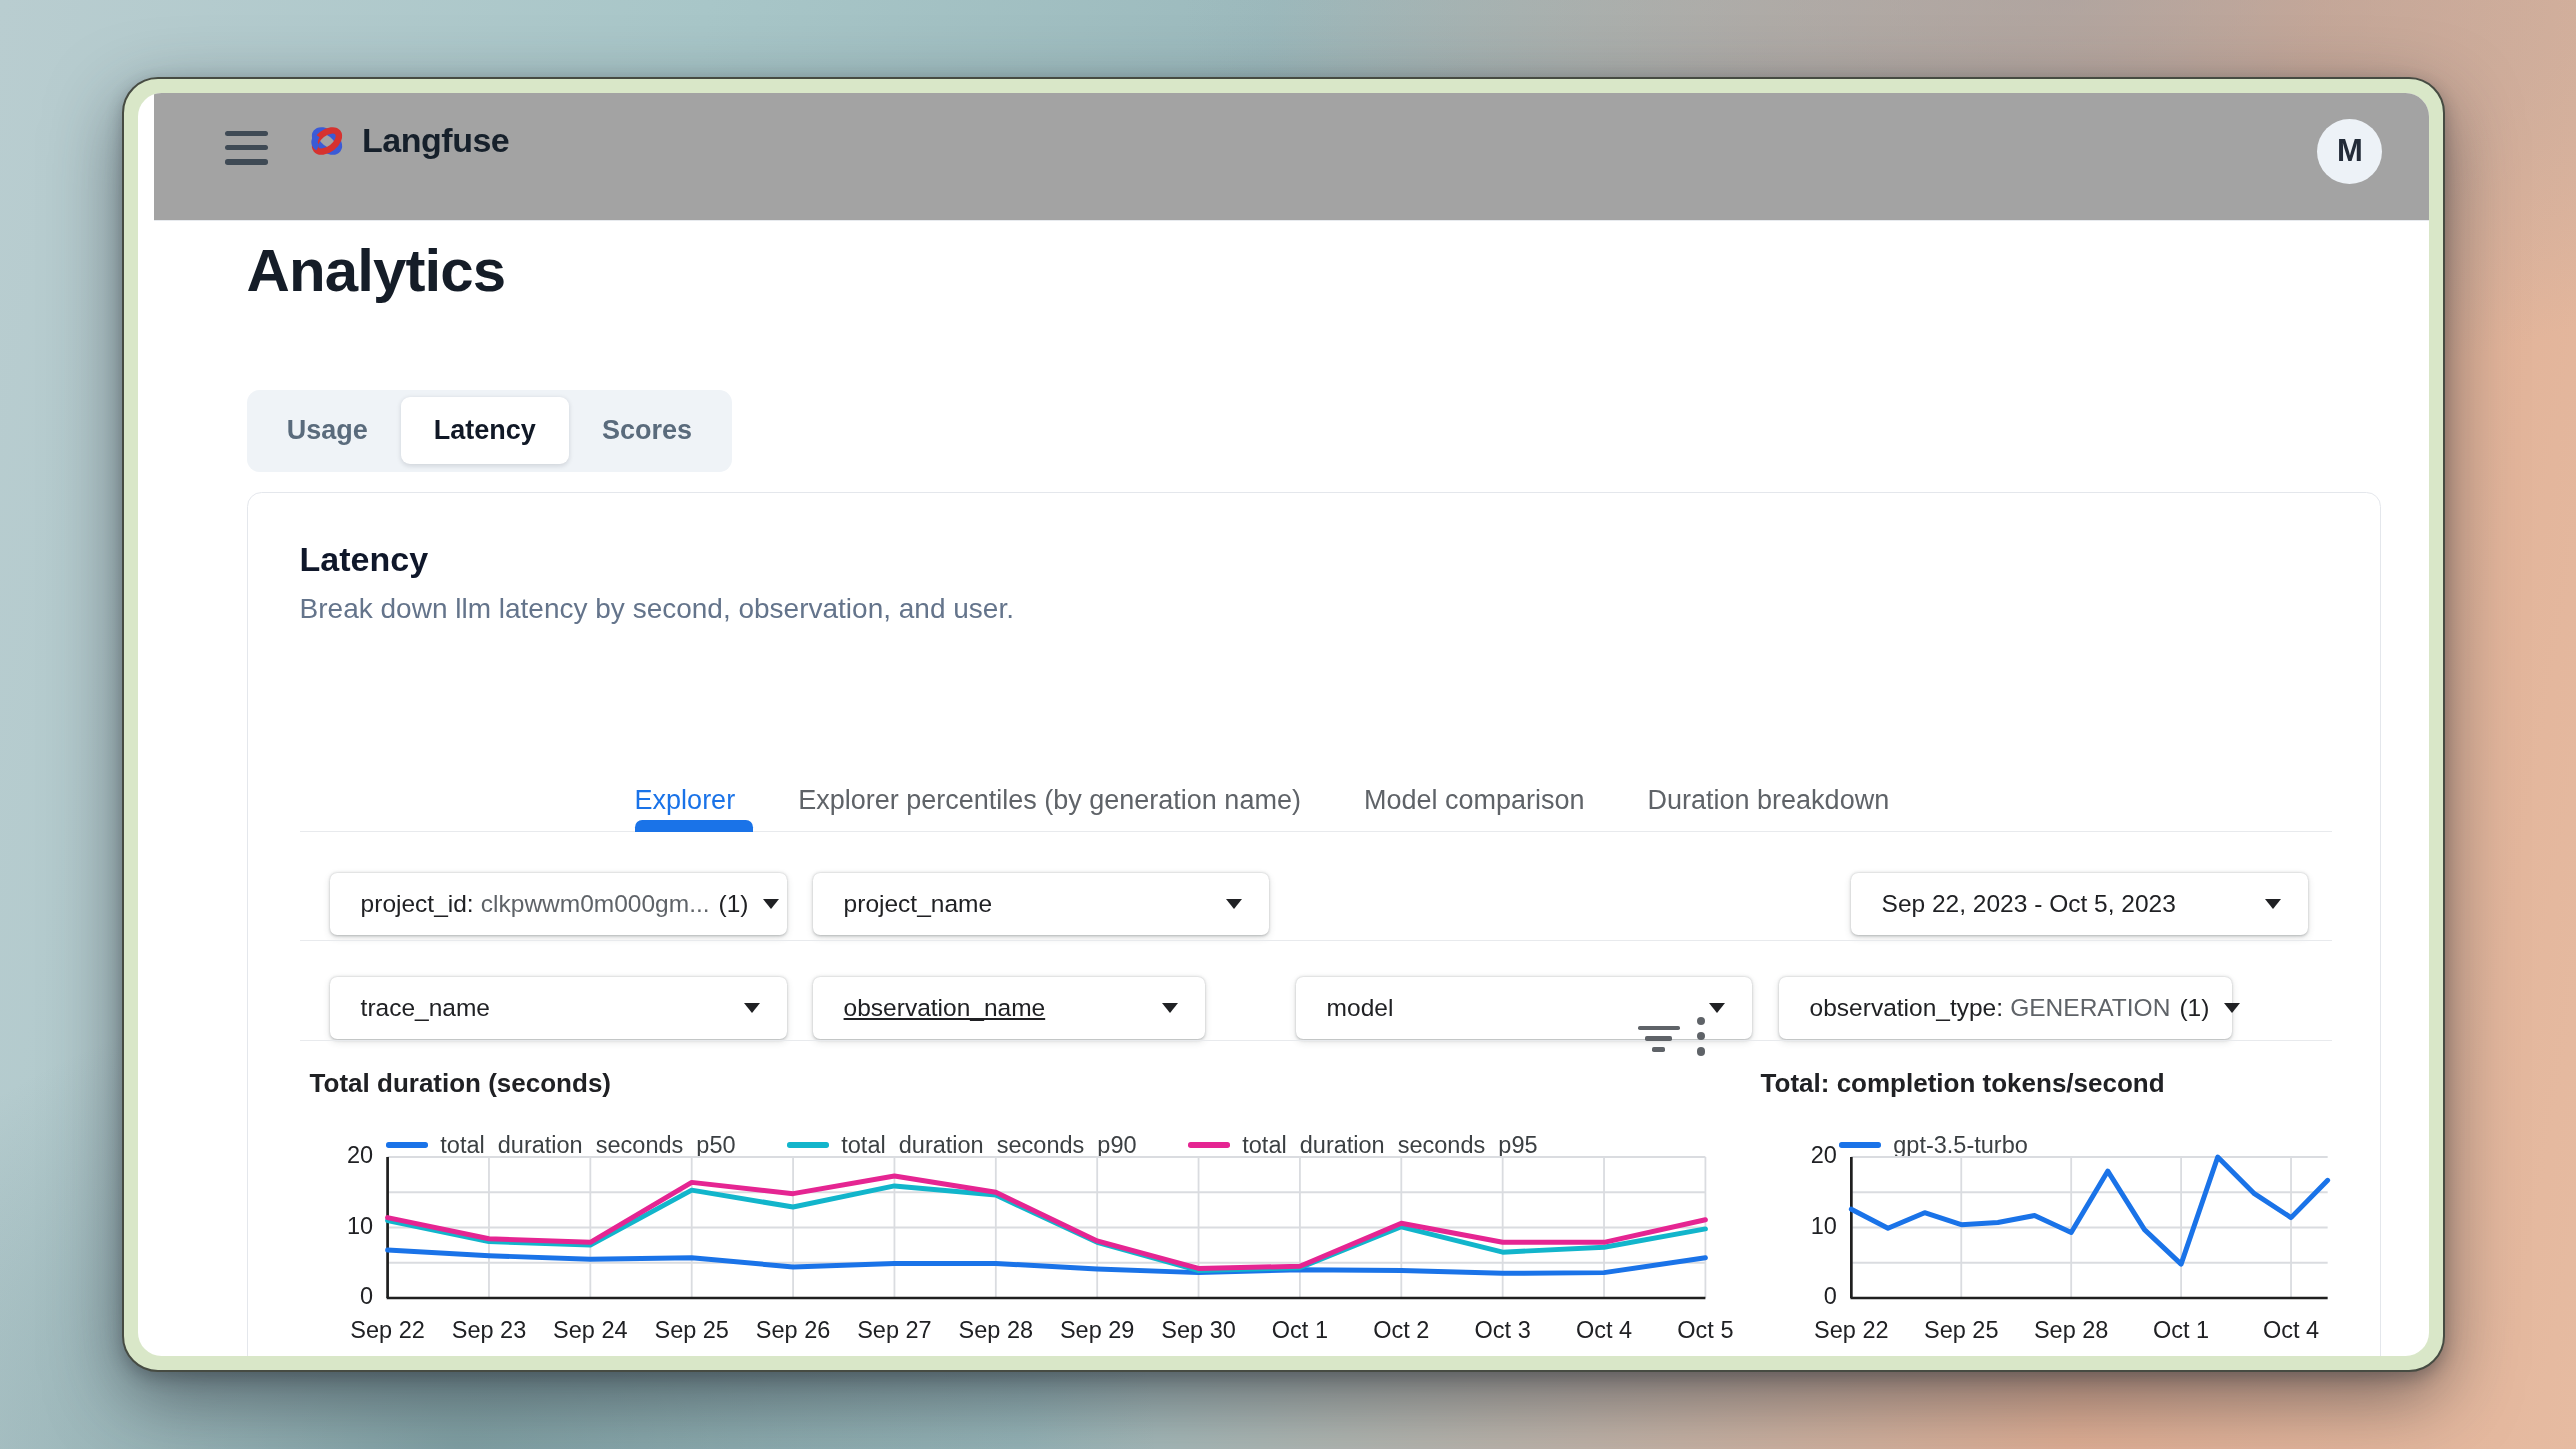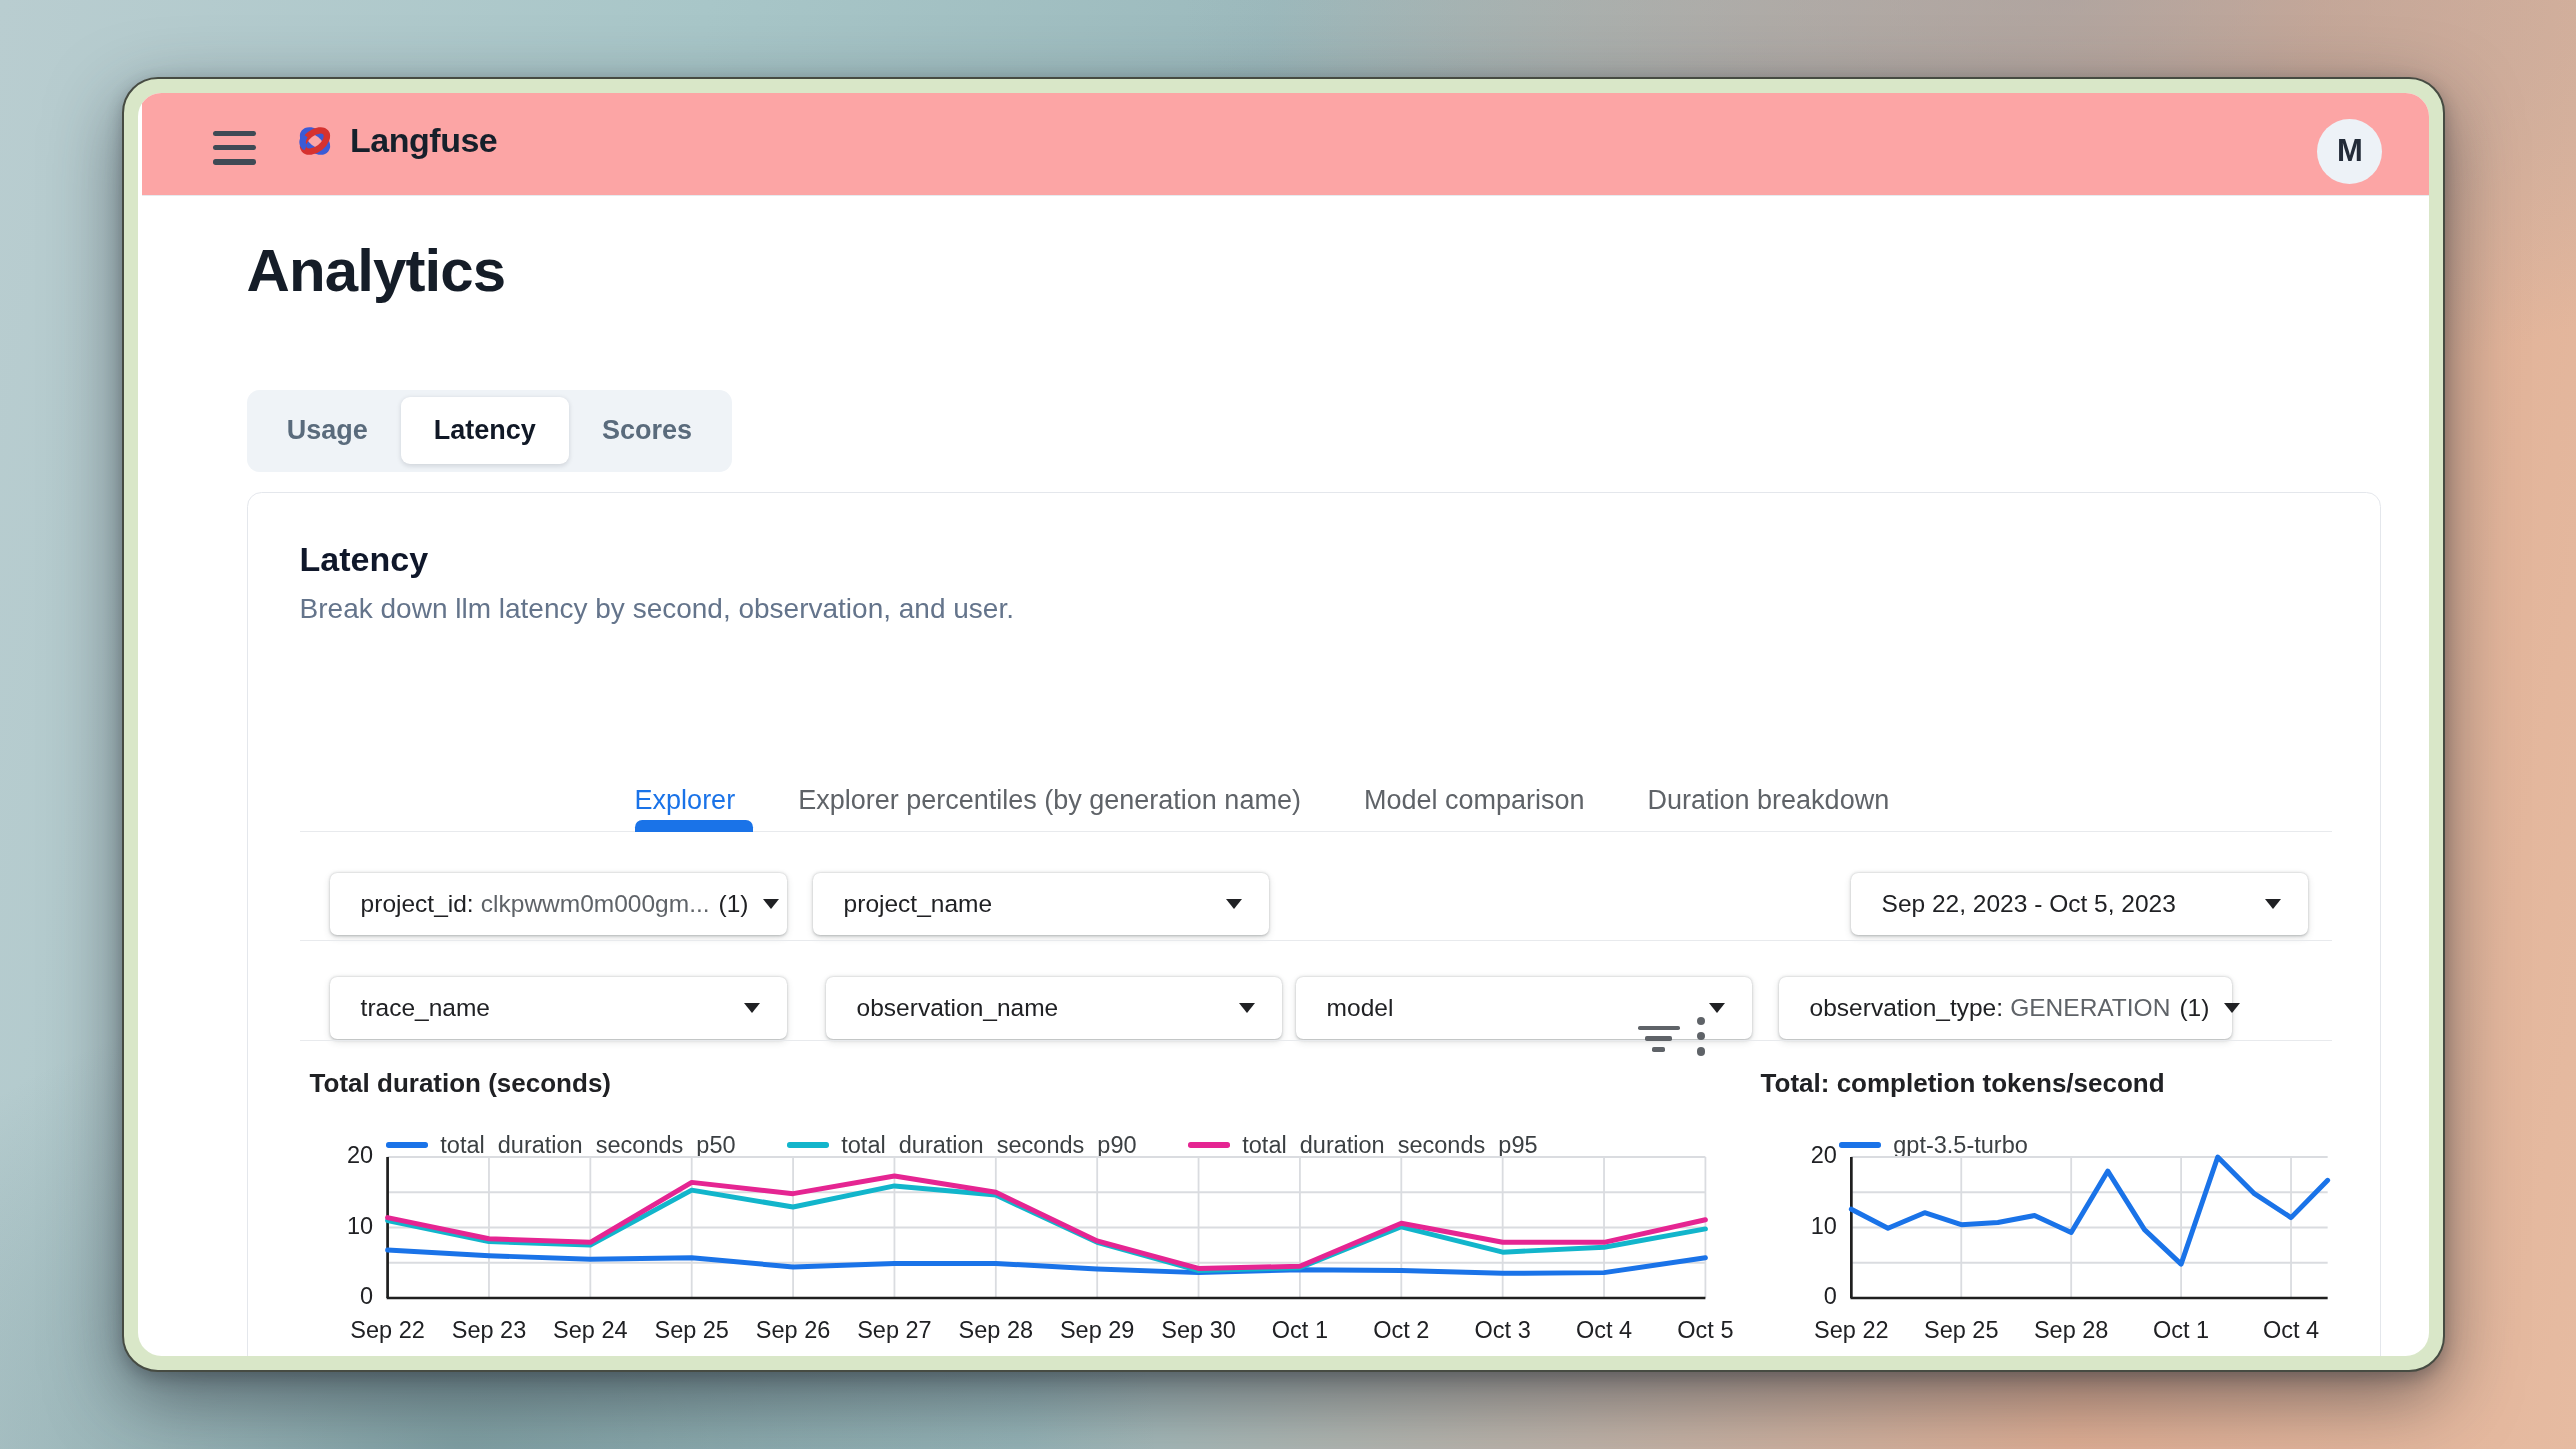--- a/index.html
+++ b/index.html
@@ -15,21 +15,21 @@
   .window {
     position:absolute; left:122px; top:77px; width:2323px; height:1295px;
     background:#d9e7c8; border:2.7px solid #464b42; border-radius:36px; padding:13.6px;
     box-shadow:0 25px 72px rgba(35,40,50,.55), 0 5.4px 16.3px rgba(35,40,50,.3);
   }
   .inner {
     position:relative; width:100%; height:100%; background:#ffffff;
     border-radius:23.5px; overflow:hidden;
   }
   
-  .topbar { position:absolute; left:4px; top:0; right:0; height:103px; background:#fca5a5; border-bottom:1.8px solid #e7eaee; }
+  .topbar { position:absolute; left:16px; top:0; right:0; height:128px; background:#a3a3a3; border-bottom:1.8px solid #e7eaee; }
   .hamburger { position:absolute; left:71px; top:38px; width:43px; height:40px; cursor:pointer; }
   .hamburger i { display:block; width:43px; height:5.4px; background:#3f4a55; border-radius:2.7px; margin-bottom:9px; }
   .logo { position:absolute; left:152px; top:27px; display:flex; align-items:center; gap:14.5px; }
   .logo-mark { width:42px; height:42px; }
   .logo-text { font-size:34px; font-weight:700; color:#16202b; letter-spacing:-0.5px; }
   .avatar {
     position:absolute; right:47px; top:26px; width:65px; height:65px; border-radius:50%;
     background:#edf2f7; color:#222b38; font-weight:700; font-size:31px;
     display:flex; align-items:center; justify-content:center; cursor:pointer;
   }
@@ -140,21 +140,21 @@
       <div class="pill" style="left:1603px; top:380px; width:457px;">
         <span class="lbl" style="">Sep 22, 2023 - Oct 5, 2023</span>
         <span class="caret right"></span>
       </div>
       <div class="rule" style="top:447px;"></div>
 
       <div class="pill" style="left:82px; top:484px; width:457px;">
         <span class="lbl">trace_name</span>
         <span class="caret right"></span>
       </div>
-      <div class="pill" style="left:578px; top:484px; width:456px;">
+      <div class="pill" style="left:565px; top:484px; width:392px;text-decoration:underline;">
         <span class="lbl">observation_name</span>
         <span class="caret right"></span>
       </div>
       <div class="pill" style="left:1048px; top:484px; width:456px;">
         <span class="lbl">model</span>
         <span class="caret right"></span>
       </div>
       <div class="pill" style="left:1531px; top:484px; width:453px;">
         <span class="lbl">observation_type</span>
           <span class="lbl">:</span>

